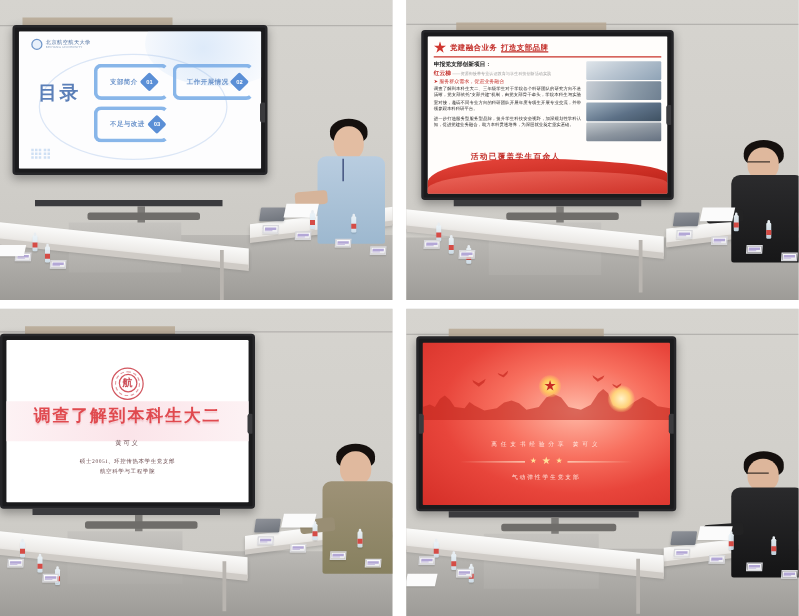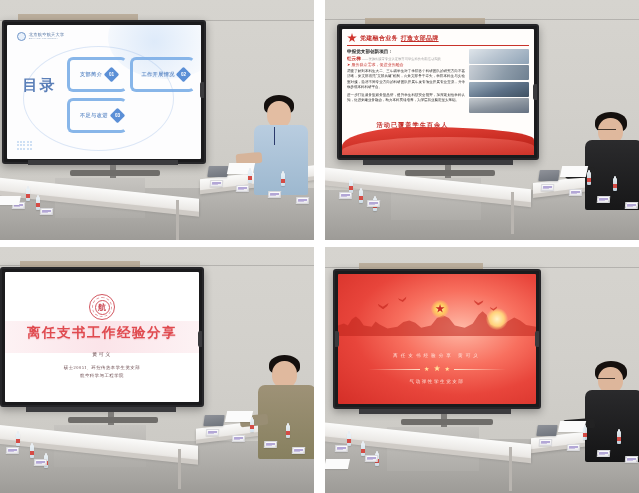--- a/index.html
+++ b/index.html
@@ -423,21 +423,21 @@
 
 <div id="grid">
 
   <div class="panel">
     <div class="room">
       <div class="wall"></div>
       <div class="wall-seam" style="top:20px"></div>
       <div class="floor" style="height:52px"></div>
 
       <div class="tv-shadowbar" style="left:18px;top:14px;width:120px;height:9px"></div>
-      <div class="tv" style="left:2px;top:20px;width:204px;height:144px">
+      <div class="tv" style="left:10px;top:20px;width:204px;height:120px">
         <div class="tv-screen">
 
           <div class="slide-toc">
             <div class="toc-wash"></div>
             <div class="toc-arc"></div>
 
             <div class="toc-logo">
               <div class="toc-logo-mark"></div>
               <div>
                 <div class="toc-logo-txt">北京航空航天大学</div>
@@ -654,21 +654,21 @@
       <div class="tv-shadowbar" style="left:20px;top:14px;width:120px;height:9px"></div>
       <div class="tv" style="left:0px;top:20px;width:204px;height:140px">
         <div class="tv-screen">
 
           <div class="slide-share">
             <div class="sh-band"></div>
             <div class="sh-logo">
               <div class="sh-logo-ring"></div>
               <div class="sh-logo-inner">航</div>
             </div>
-            <div class="sh-title">离任支书工作经验分享</div>
+            <div class="sh-title">调查了解到本科生大二</div>
             <div class="sh-name">黄可义</div>
             <div class="sh-meta">
               <div>硕士2005I、环控传热本学生党支部</div>
               <div>航空科学与工程学院</div>
             </div>
           </div>
 
         </div>
         <div class="tv-sidebtn" style="right:-1px;top:62px"></div>
       </div>

